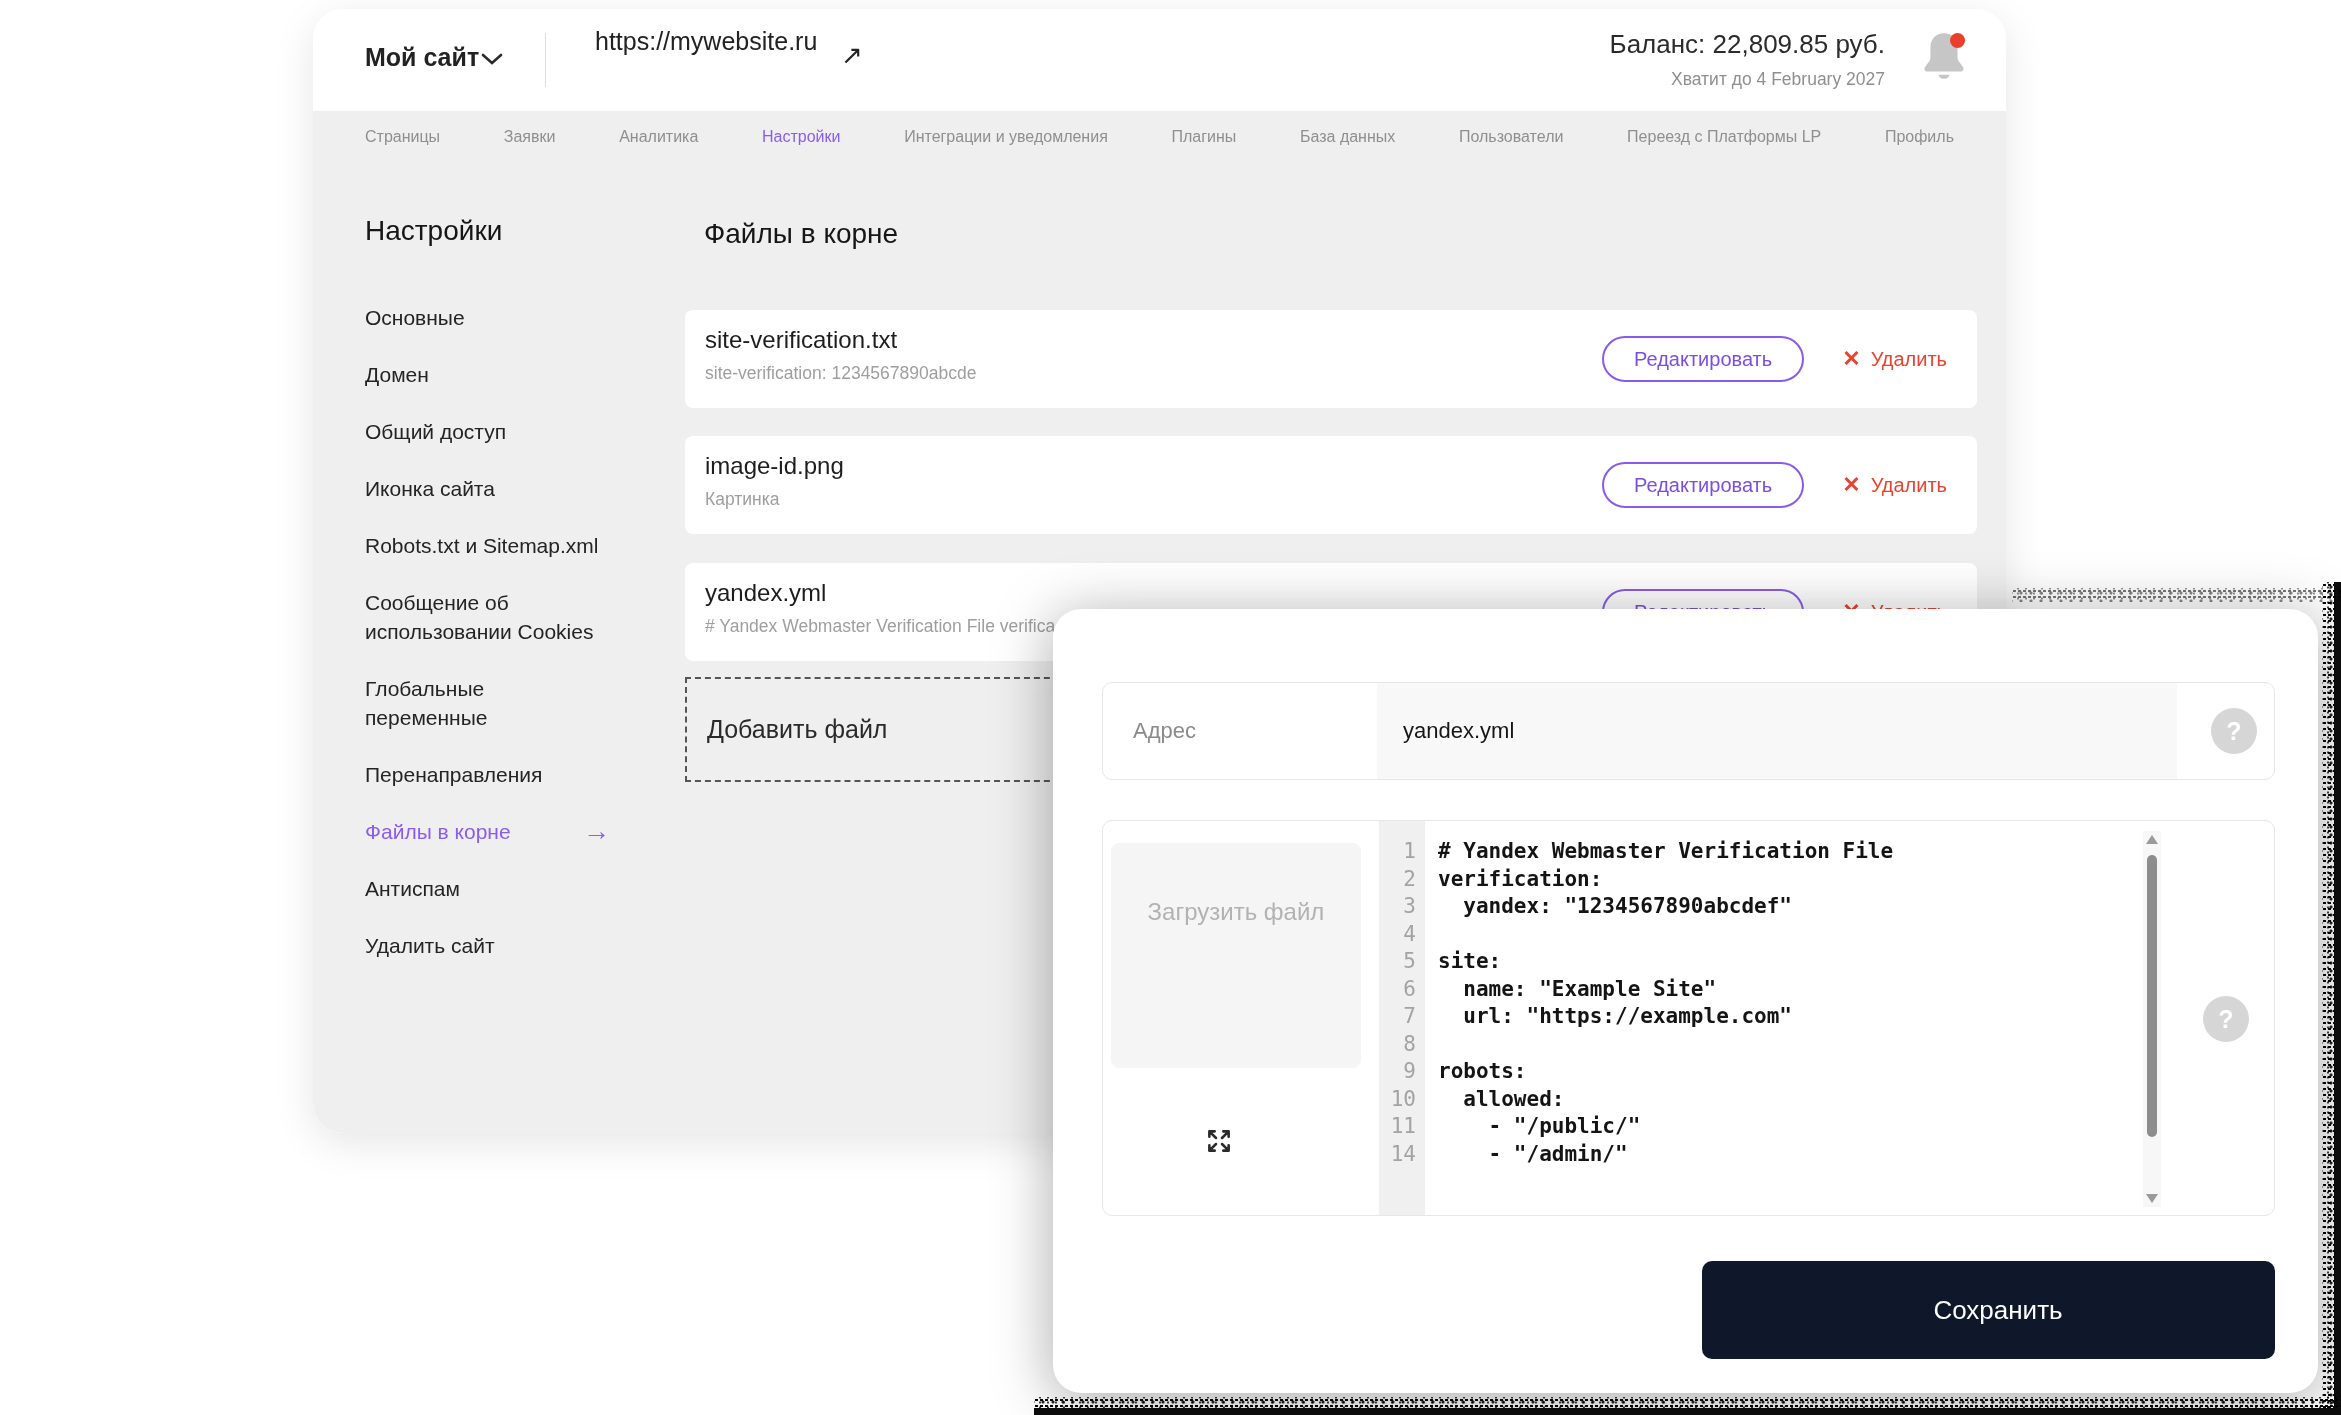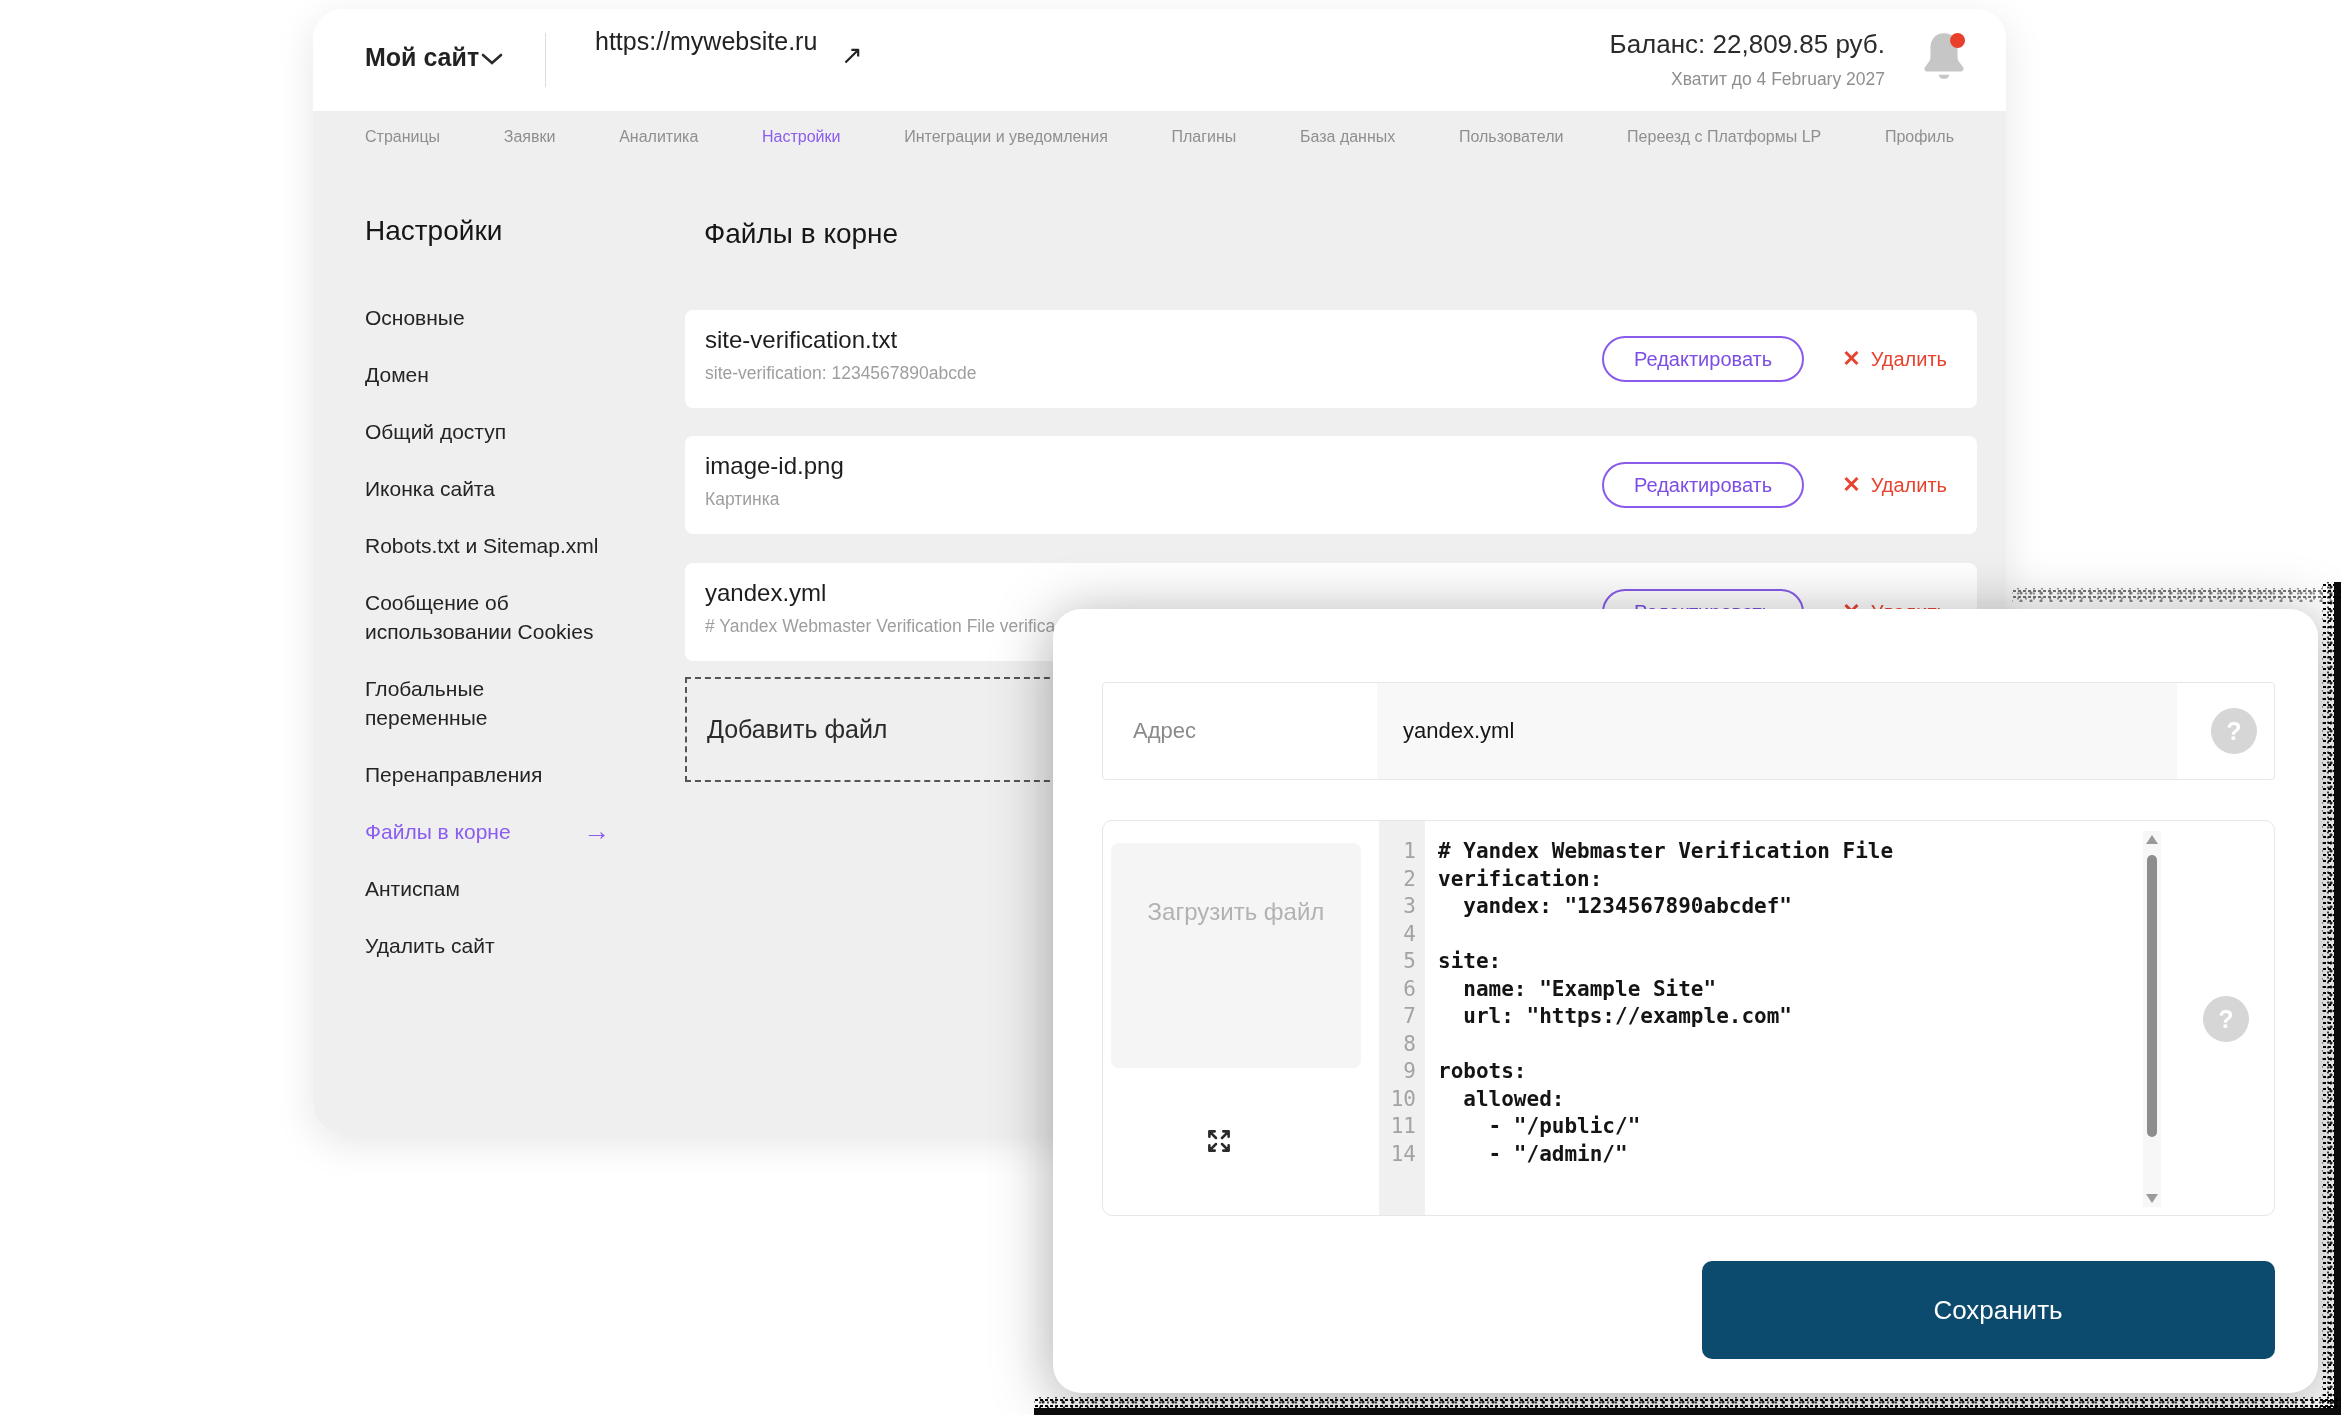--- a/index.html
+++ b/index.html
@@ -48,21 +48,21 @@
   .btn-del{display:flex;align-items:center;gap:10px;color:#e8432f;font-size:20px;cursor:pointer;}
   .btn-del .x{font-size:22px;font-weight:700;}
   .add-file{left:372px;top:566px;width:1288px;height:101px;border:2px dashed #555;
             display:flex;align-items:center;cursor:pointer;background:transparent;}
   .add-file span{margin-left:20px;font-size:25px;color:#2a2a2a;}
 
   
   #modal{left:1053px;top:609px;width:1265px;height:784px;background:#ffffff;
          border-radius:28px;z-index:3;box-shadow:0 8px 60px rgba(10,10,10,.35);}
   .addr-row{left:49px;top:73px;width:1173px;height:98px;border:1px solid #e7e7e7;
-            border-radius:4px;background:#ffffff;box-sizing:border-box;text-align:right;}
+            border-radius:10px;background:#ffffff;box-sizing:border-box;text-align:right;}
   .addr-label{position:absolute;left:30px;top:0;height:100%;display:flex;align-items:center;
               font-size:22px;color:#8a8a8a;}
   .addr-input{position:absolute;left:274px;top:0;width:800px;height:100%;background:#f8f8f8;
               display:flex;align-items:center;}
   .addr-input span{margin-left:26px;font-size:22px;color:#161616;}
   .help-circle{width:46px;height:46px;border-radius:50%;background:#d6d6d6;color:#ffffff;
                font-size:25px;font-weight:700;display:flex;align-items:center;
                justify-content:center;cursor:pointer;}
   .addr-row .help-circle{position:absolute;right:17px;top:25px;}
 
@@ -84,21 +84,21 @@
   .sb-down{position:absolute;left:3px;bottom:4px;width:0;height:0;border-left:6px solid transparent;
            border-right:6px solid transparent;border-top:9px solid #9a9a9a;}
   .sb-thumb{position:absolute;left:4px;top:24px;width:10px;height:282px;border-radius:5px;
             background:#8d8d8d;cursor:grab;}
   .editor-help{position:absolute;left:1100px;top:175px;}
 
   .btn-cancel{left:49px;top:652px;width:573px;height:98px;background:#ffffff;
               border:2px solid #7c4de4;border-radius:10px;color:#7c4de4;font-size:26px;
               display:flex;align-items:center;justify-content:center;cursor:pointer;
               box-sizing:border-box;font-family:"Liberation Sans",sans-serif;}
-  .btn-save{left:649px;top:652px;width:573px;height:98px;background:#0c4a6e;border:none;
+  .btn-save{left:649px;top:652px;width:573px;height:98px;background:#0f172a;border:none;
             border-radius:10px;color:#ffffff;font-size:26px;display:flex;align-items:center;
             justify-content:center;cursor:pointer;font-family:"Liberation Sans",sans-serif;padding-left:25px;}
 
   
   .speckle{position:absolute;z-index:6;pointer-events:none;
     background-image:
       radial-gradient(circle, #000 1.1px, transparent 1.5px),
       radial-gradient(circle, rgba(0,0,0,.75) .9px, transparent 1.3px),
       radial-gradient(circle, rgba(0,0,0,.85) 1.3px, transparent 1.8px);
     background-size:5px 6px,8px 5px,10px 8px;

